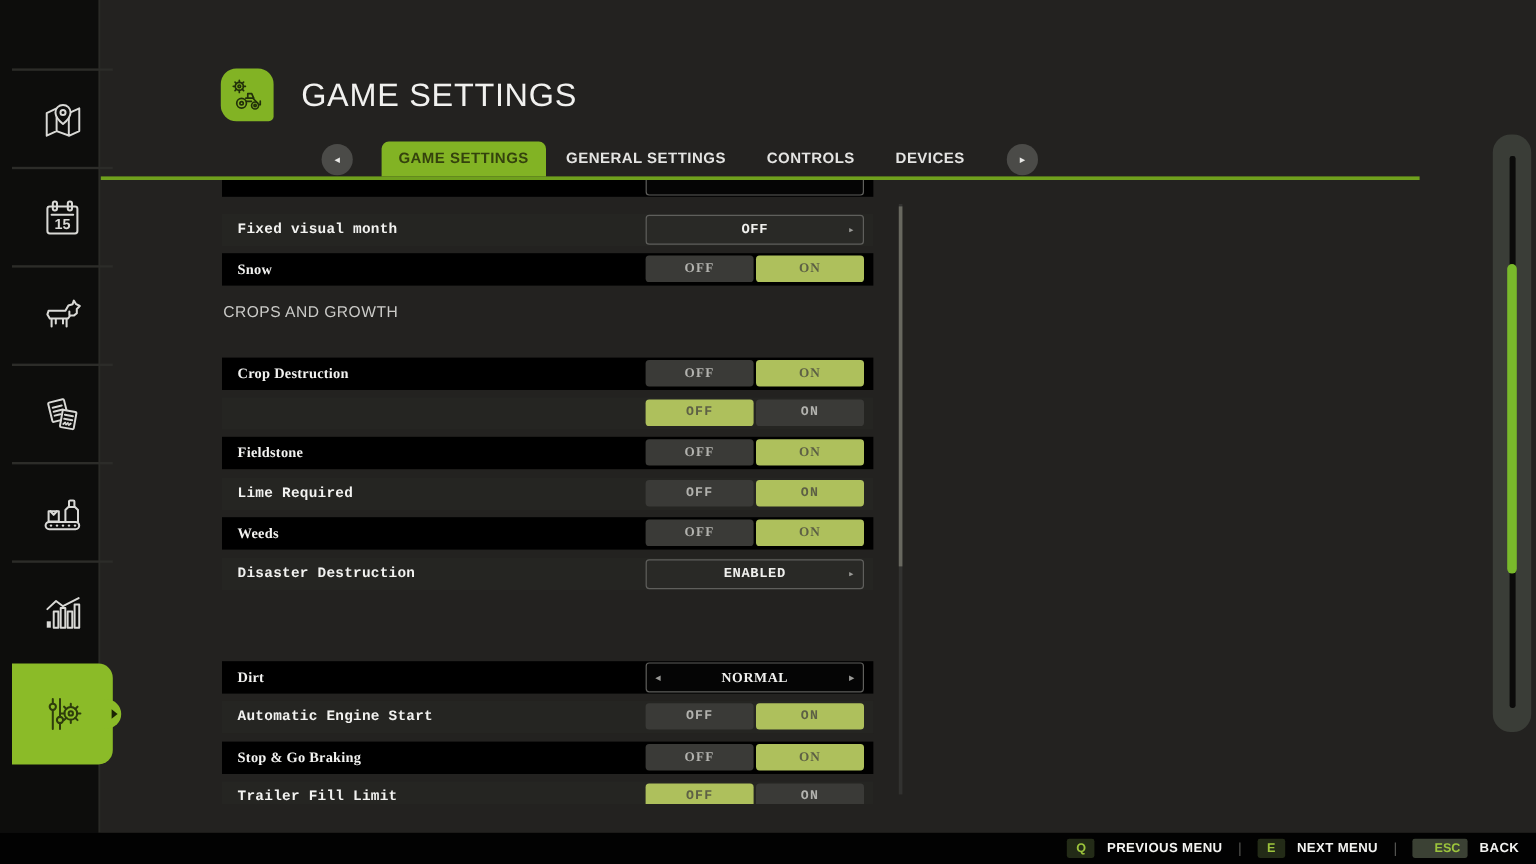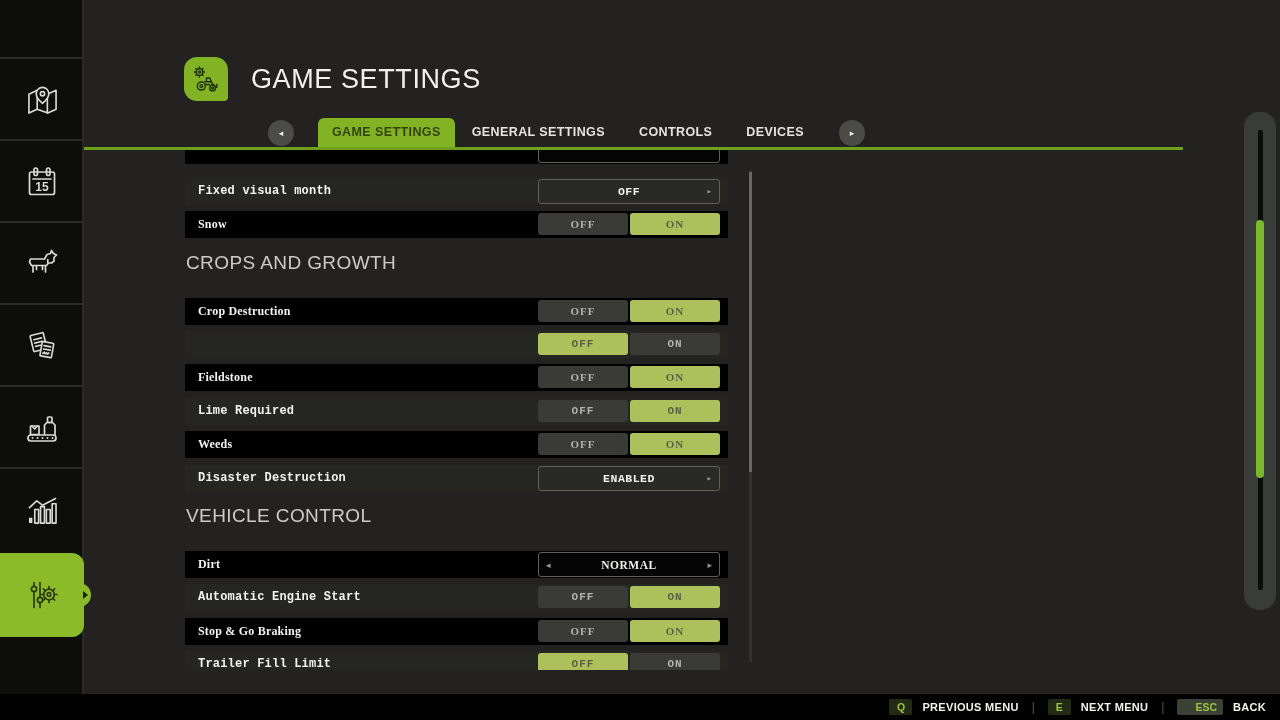--- a/index.html
+++ b/index.html
@@ -1,21 +1,21 @@
 <!DOCTYPE html>
 <html><head>
 <meta charset="utf-8">
 <style>
   html,body{margin:0;padding:0;background:#000;}
   .stage{position:relative;width:1280px;height:720px;background:#232220;overflow:hidden;
          font-family:"Liberation Sans",sans-serif;-webkit-font-smoothing:antialiased;}
 
   
   .sidebar{position:absolute;left:0;top:0;width:84px;height:694px;background:#0d0d0c;border-right:2px solid #2a2a27;box-sizing:border-box;}
-  .side-item{position:absolute;left:0;width:84px;height:84px;display:flex;align-items:center;justify-content:center;border-top:2px solid #2c2c29;box-sizing:border-box;}
+  .side-item{position:absolute;left:10px;width:84px;height:84px;display:flex;align-items:center;justify-content:center;border-top:2px solid #2c2c29;box-sizing:border-box;}
   .side-item svg{stroke:#d9d9d6;fill:none;stroke-width:1.7;stroke-linecap:round;stroke-linejoin:round;}
   .side-item.active{background:#8bbb28;border:none;border-radius:0 12px 12px 0;}
   .side-item.active svg{stroke:#2e3c0c;}
   .side-item.active .bump{position:absolute;right:-7px;top:50%;transform:translateY(-50%);width:14px;height:24px;background:#8bbb28;border-radius:0 12px 12px 0;}
   .side-item.active .tip{position:absolute;right:-4px;top:50%;transform:translateY(-50%);width:0;height:0;
         border-top:4px solid transparent;border-bottom:4px solid transparent;border-left:5px solid #1a2403;}
 
   
   .app-icon{position:absolute;left:184px;top:57px;width:44px;height:44px;background:#82b324;border-radius:13px 13px 4px 13px;display:flex;align-items:center;justify-content:center;}
   .app-icon svg{stroke:#22300a;fill:none;stroke-width:1.5;stroke-linecap:round;stroke-linejoin:round;}
@@ -38,21 +38,21 @@
   .rlabel{position:absolute;left:13px;top:0;line-height:27px;font-size:12px;font-weight:bold;color:#f2f2f0;letter-spacing:.2px;}
   .toggle{position:absolute;left:353px;top:2px;width:182px;height:22px;display:flex;gap:2px;}
   .seg{flex:1;border-radius:3px;background:#3a3a37;color:#b2b2ae;font-size:11px;font-weight:bold;display:flex;align-items:center;justify-content:center;letter-spacing:1px;}
   .toggle[data-state="on"] .seg-on,
   .toggle[data-state="off"] .seg-off{background:#aec05c;color:#5d6045;}
   .dropdown{position:absolute;left:353px;top:1px;width:180px;height:23px;border:1px solid #5f5f5c;border-radius:3px;background:rgba(255,255,255,.02);display:flex;align-items:center;justify-content:center;}
   .dd-value{font-size:11.5px;font-weight:bold;color:#f0f0ee;letter-spacing:.5px;}
   .caret{position:absolute;font-size:9px;color:#9a9a97;top:50%;transform:translateY(-52%);}
   .caret-r{right:7px;}
   .caret-l{left:7px;}
-  .section-h{position:absolute;left:1px;font-size:19px;font-weight:400;color:#cbcbc8;letter-spacing:.4px;}
+  .section-h{position:absolute;left:1px;font-size:13px;font-weight:400;color:#cbcbc8;letter-spacing:.4px;}
 
   
   .list-scroll{position:absolute;left:749px;top:170px;width:3px;height:492px;background:#323230;}
   .list-thumb{position:absolute;left:749px;top:172px;width:3px;height:300px;background:#68685f;}
 
   
   .scroll-wrap{position:absolute;left:1244px;top:112px;width:32px;height:498px;background:#3a3d37;border-radius:15px;}
   .scroll-track{position:absolute;left:1258px;top:130px;width:5px;height:460px;background:#0b0b0a;border-radius:2px;}
   .scroll-thumb{position:absolute;left:1256px;top:220px;width:8px;height:258px;background:#79b92b;border-radius:4px;}
 
@@ -236,21 +236,20 @@
     </div>
 
     <div class="row dark" style="top:315px">
       <span class="rlabel">Disaster Destruction</span>
       <div class="dropdown">
         <span class="dd-value">ENABLED</span>
         <span class="caret caret-r">▸</span>
       </div>
     </div>
 
-    <div class="section-h" style="top:355px">VEHICLE CONTROL</div>
 
     <div class="row light" style="top:401px">
       <span class="rlabel">Dirt</span>
       <div class="dropdown">
         <span class="caret caret-l">◂</span>
         <span class="dd-value">NORMAL</span>
         <span class="caret caret-r">▸</span>
       </div>
     </div>
 

